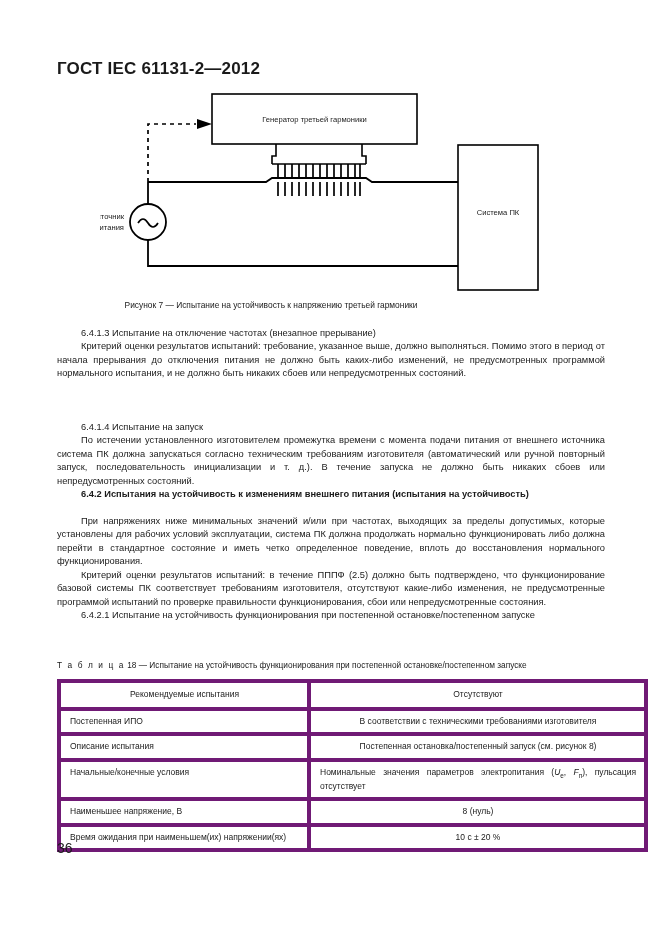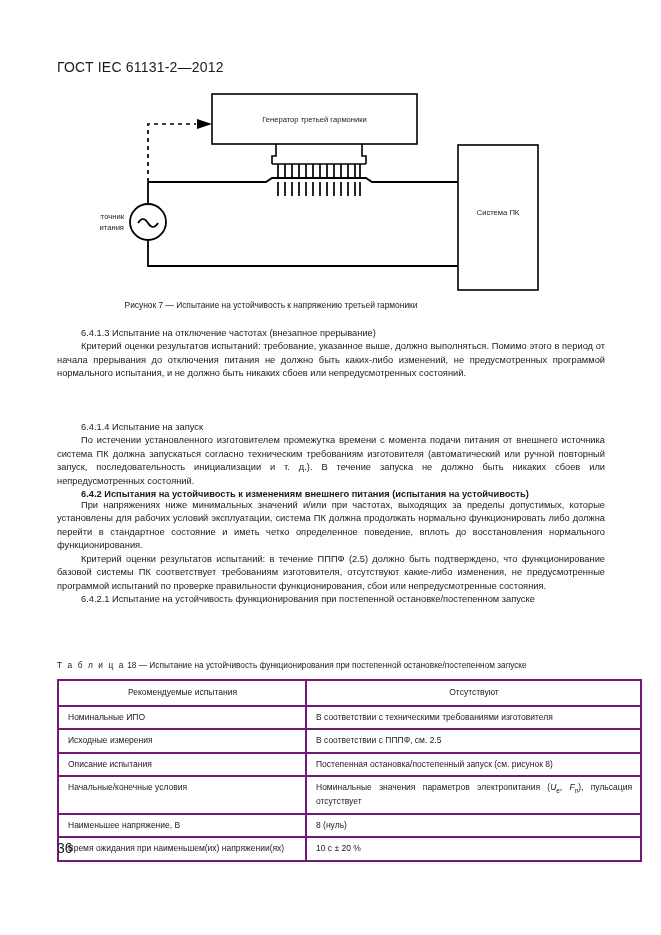--- a/index.html
+++ b/index.html
@@ -21,22 +21,22 @@
     left: 0; top: 0;
     width: 661px;
     height: 935px;
   }
 
   
   .doc-header {
     position: absolute;
     left: 57px;
     top: 59px;
-    font-size: 14px;
-    font-weight: normal;
+    font-size: 17px;
+    font-weight: bold;
     letter-spacing: 0.2px;
     white-space: nowrap;
   }
 
   
   .figure-wrap {
     position: absolute;
     left: 100px;
     top: 90px;
     width: 460px;
@@ -90,33 +90,33 @@
   .data-table {
     position: absolute;
     left: 57px;
     top: 679px;
     width: 547px;
     border-collapse: collapse;
     font-size: 8.5px;
     table-layout: fixed;
   }
   .data-table td {
-    border: 2px solid #701a75;
+    border: 4px solid #701a75;
     padding: 5px 8px 5px 9px;
     vertical-align: top;
     line-height: 11.5px;
   }
   .data-table tr.head td {
     text-align: center;
     padding-top: 6px;
     padding-bottom: 6px;
   }
   .data-table td.col-a { width: 229px; }
   .data-table td.col-b { width: 316px; }
-  .data-table td.center { }
+  .data-table td.center { text-align: center; }
   .data-table td.justify { text-align: justify; }
   .data-table .vnum { font-style: italic; }
   .data-table .vnum sub {
     font-style: normal;
     font-size: 6.4px;
   }
 
   
   .page-number {
     position: absolute;
@@ -201,47 +201,43 @@
     <p>6.4.1.3 Испытание на отключение частотах (внезапное прерывание)</p>
     <p>Критерий оценки результатов испытаний: требование, указанное выше, должно выполняться. Помимо этого в период от начала прерывания до отключения питания не должно быть каких-либо изменений, не предусмотренных программой нормального испытания, и не должно быть никаких сбоев или непредусмотренных состояний.</p>
   </div>
 
   <div class="body-block" style="top:421px;">
     <p>6.4.1.4 Испытание на запуск</p>
     <p>По истечении установленного изготовителем промежутка времени с момента подачи питания от внешнего источника система ПК должна запускаться согласно техническим требованиям изготовителя (автоматический или ручной повторный запуск, последовательность инициализации и т. д.). В течение запуска не должно быть никаких сбоев или непредусмотренных состояний.</p>
     <p class="bold">6.4.2 Испытания на устойчивость к изменениям внешнего питания (испытания на устойчивость)</p>
   </div>
 
-  <div class="body-block" style="top:499px;">
+  <div class="body-block" style="top:515px;">
     <p>При напряжениях ниже минимальных значений и/или при частотах, выходящих за пределы допустимых, которые установлены для рабочих условий эксплуатации, система ПК должна продолжать нормально функционировать либо должна перейти в стандартное состояние и иметь четко определенное поведение, вплоть до восстановления нормального функционирования.</p>
     <p>Критерий оценки результатов испытаний: в течение ПППФ (2.5) должно быть подтверждено, что функционирование базовой системы ПК соответствует требованиям изготовителя, отсутствуют какие-либо изменения, не предусмотренные программой испытаний по проверке правильности функционирования, сбои или непредусмотренные состояния.</p>
     <p>6.4.2.1 Испытание на устойчивость функционирования при постепенной остановке/постепенном запуске</p>
   </div>
 
   <div class="table-title">
     <span class="tt-word">Т а б л и ц а</span>
     <span>18 — Испытание на устойчивость функционирования при постепенной остановке/постепенном запуске</span>
   </div>
 
   <table class="data-table">
     <tbody>
       <tr class="head">
         <td class="col-a">Рекомендуемые испытания</td>
         <td class="col-b">Отсутствуют</td>
       </tr>
 
       <tr>
-        <td class="col-a">Номинальные ИПО</td>
+        <td class="col-a">Постепенная ИПО</td>
         <td class="col-b center">В соответствии с техническими требованиями изготовителя</td>
       </tr>
 
-      <tr>
-        <td class="col-a">Исходные измерения</td>
-        <td class="col-b center">В соответствии с ПППФ, см. 2.5</td>
-      </tr>
 
       <tr>
         <td class="col-a">Описание испытания</td>
         <td class="col-b center">Постепенная остановка/постепенный запуск (см. рисунок 8)</td>
       </tr>
 
       <tr>
         <td class="col-a">Начальные/конечные условия</td>
         <td class="col-b justify"><span>Номинальные значения параметров электропитания (</span><span class="vnum"><span>U</span><sub>e</sub></span><span>, </span><span class="vnum"><span>F</span><sub>п</sub></span><span>), пульсация отсутствует</span></td>
       </tr>

